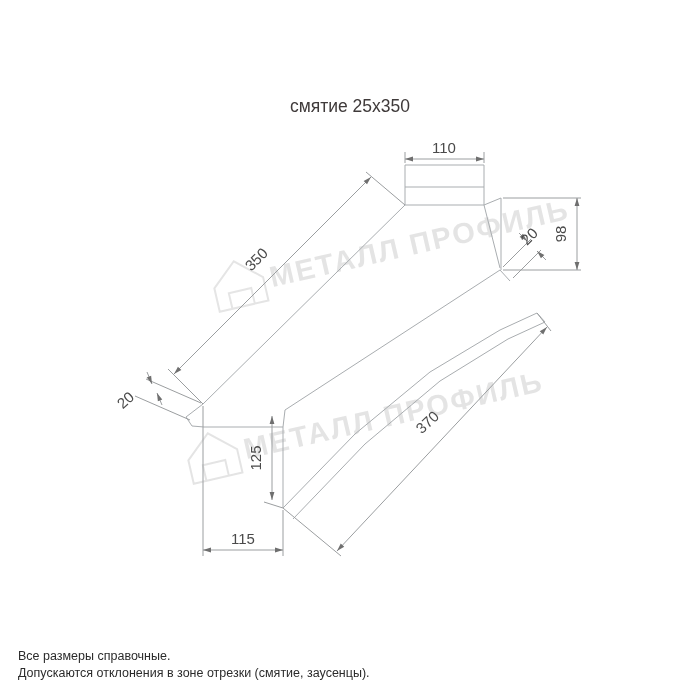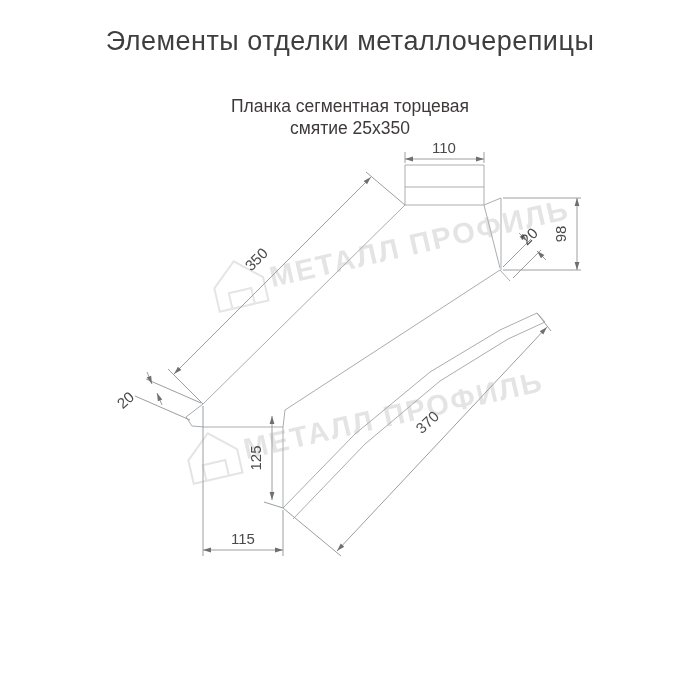--- a/index.html
+++ b/index.html
@@ -16,24 +16,22 @@
   .dimline{stroke:#9b9ea0;stroke-width:1;fill:none;}
   .wm{opacity:0.20;}
   .wm text{fill:#7b7b7b;font-weight:bold;font-size:29px;letter-spacing:2px;}
   .wm .house{stroke:#7b7b7b;stroke-width:2;fill:none;}
 </style>
 </head>
 <body>
 
 <div class="stage">
 
-  <div class="page-title">Элементы отделки металлочерепицы</div>
 
   <div class="product-title">
-    <div>Планка сегментная торцевая</div>
     <div>смятие 25x350</div>
   </div>
 
   <svg width="700" height="700" viewBox="0 0 700 700">
     <defs>
       <marker id="ar" viewBox="0 0 8 8" refX="8" refY="4" markerWidth="9" markerHeight="8" orient="auto-start-reverse">
         <path d="M0,1.6 L8,4 L0,6.4 Z" fill="#6f6f6f"></path>
       </marker>
     </defs>
 
@@ -126,14 +124,18 @@
     </g>
 
     <g>
       <line class="dimline" x1="283" y1="508" x2="341" y2="556"></line>
       <line class="dimline" x1="537" y1="313" x2="551" y2="331"></line>
       <line class="dimline" x1="337" y1="551" x2="547" y2="327" marker-start="url(#ar)" marker-end="url(#ar)"></line>
       <text transform="translate(431,426) rotate(-43)" text-anchor="middle">370</text>
     </g>
   </svg>
 
+  <div class="footer">
+    <div>Все размеры справочные.</div>
+    <div>Допускаются отклонения в зоне отрезки (смятие, заусенцы).</div>
+  </div>
 
 </div>
 
 </body></html>

